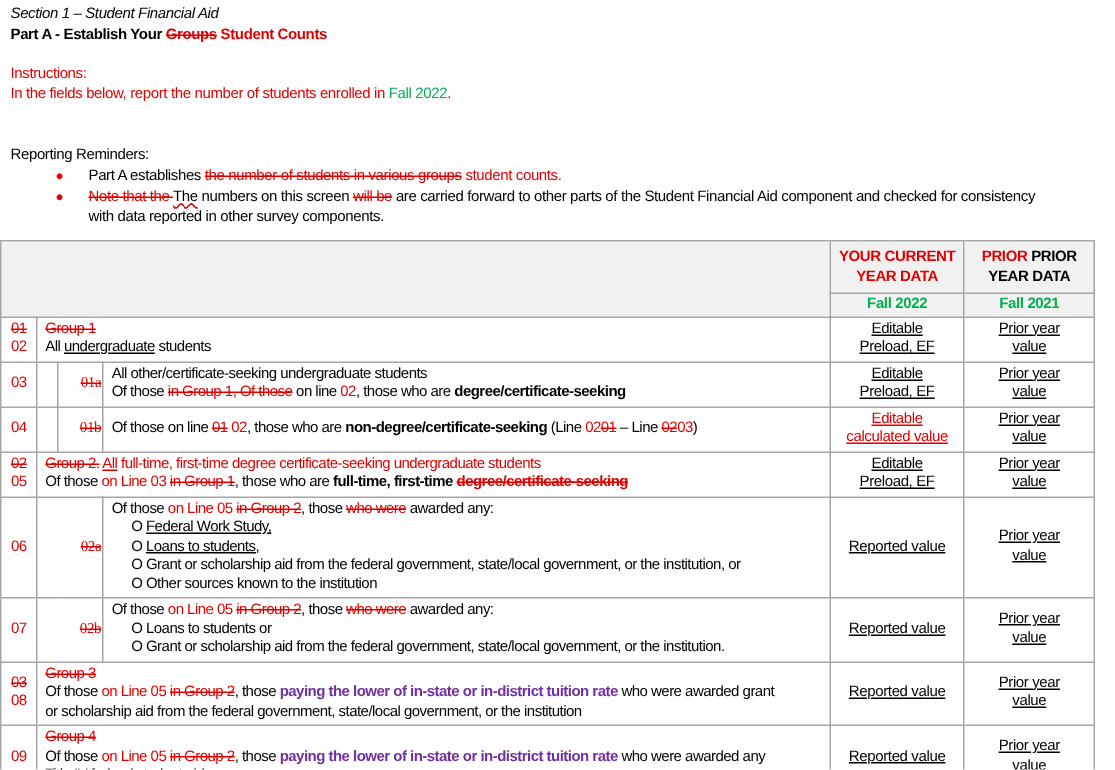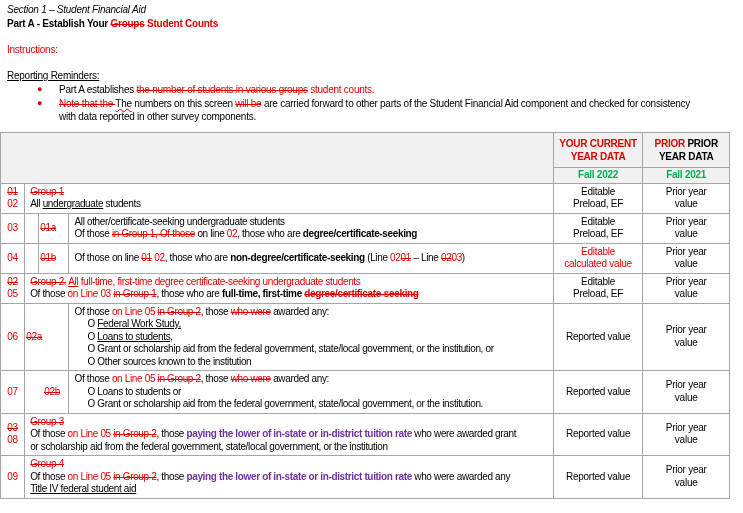--- a/index.html
+++ b/index.html
@@ -5,50 +5,53 @@
   html,body{margin:0;padding:0;}
   body{
     width:743px;height:513px;background:#ffffff;overflow:hidden;
     font-family:"Liberation Sans",sans-serif;font-size:10px;color:#000;
     letter-spacing:-0.25px;
   }
   .top{padding:3px 6px 0 7px;line-height:13px;}
   .section-title{font-style:italic;}
   .part-title{font-weight:bold;margin-top:1px;}
   .instr-label{margin-top:13px;}
-  .rem-label{margin-top:13px;text-decoration:underline;}
+  .rem-label{margin-top:28px;}
   .bullet-row{display:flex;margin-top:1px;}
   .bullet-marker{flex:none;width:22px;margin-left:30px;font-size:9px;}
   .bullet-text{flex:1;}
   .b{font-weight:bold;}
   .red{color:#e00000;}
   .green{color:#00b050;}
   .purple{color:#7030a0;}
   table{border-collapse:collapse;table-layout:fixed;width:730px;margin:9px 0 0 0;}
   td{border:1px solid #a6a6a6;vertical-align:middle;padding:1px 3px;line-height:12.5px;overflow:hidden;}
   .hd{background:#f1f1f1;text-align:center;}
   .hd-title{font-weight:bold;padding:4px 2px;line-height:13px;}
   .hd-fall{padding:1px 2px;font-weight:bold;}
   .c-num{text-align:center;padding:1px 1px;}
   .c-b{padding:1px 1px;}
-  .c-sub{text-align:left;padding:1px 1px;}
+  .c-sub{text-align:right;padding:1px 1px;font-family:Liberation Serif, serif;}
   .c-desc{padding:2px 3px 2px 5px;letter-spacing:-0.35px;}
-  .c-val{text-align:center;padding:2px 4px;}
+  .c-val{text-align:center;padding:2px 4px;text-decoration:underline;}
   .line{min-height:12px;}
   .indent{padding-left:13px;}
 </style>
 </head>
 <body>
 
 <div class="top">
   <div class="section-title">Section 1 – Student Financial Aid</div>
   <div class="part-title">
       <div class="line"><span class="b">Part A - Establish Your </span><span class="red b" style="text-decoration: line-through;">Groups</span><span class="b"> </span><span class="red b">Student Counts</span></div>
     </div>
   <div class="instr-label red">Instructions:</div>
+  <div>
+      <div class="line"><span class="red">In the fields below, report the number of students enrolled in </span><span class="green">Fall 2022</span><span class="red">.</span></div>
+    </div>
   <div class="rem-label">Reporting Reminders:</div>
   <div>
       <div class="bullet-row">
         <span class="bullet-marker red">●</span>
         <div class="bullet-text">
           <div class="line"><span>Part A establishes </span><span class="red" style="text-decoration: line-through;">the number of students in various groups</span><span class="red"> student counts</span><span class="red">.</span></div>
         </div>
       </div>
       <div class="bullet-row">
         <span class="bullet-marker red">●</span>

